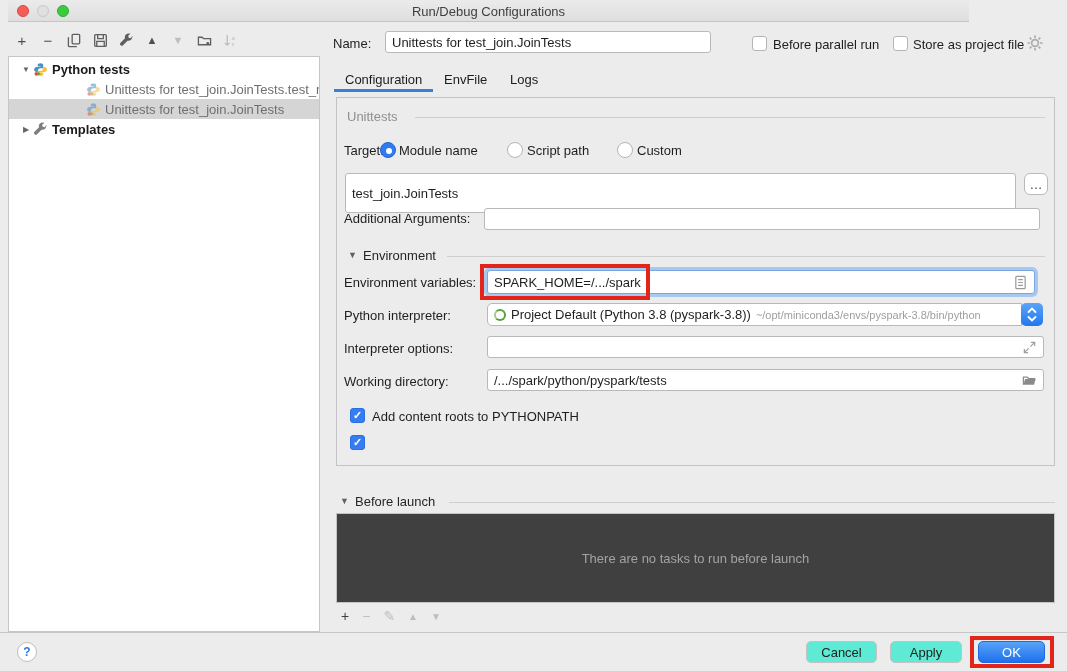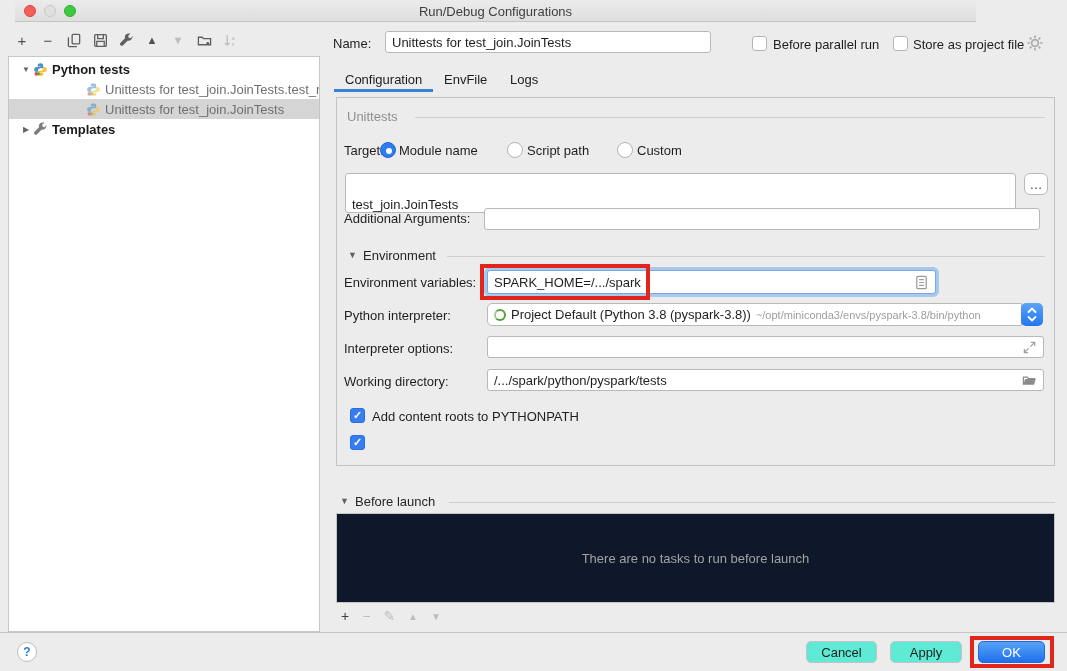--- a/index.html
+++ b/index.html
@@ -5,21 +5,21 @@
   * { box-sizing: border-box; margin: 0; padding: 0; }
   html,body { width:1067px; height:671px; }
   body {
     font-family: "Liberation Sans", sans-serif;
     font-size: 13px; color:#1e1e1e;
     background:#ececec; position:relative; overflow:hidden;
   }
   .abs { position:absolute; }
 
   
-  .titlebar { left:15px; top:0; width:961px; height:22px;
+  .titlebar { left:8px; top:0; width:961px; height:22px;
     background:linear-gradient(#ebebeb,#dedede); border-bottom:1px solid #c4c4c4; }
   .dot { width:12px; height:12px; border-radius:50%; top:5px; }
   .dot.red   { left:9px;  background:#f35f57; border:1px solid #e0443c; }
   .dot.gray  { left:29px; background:#e0e0e0; border:1px solid #c8c8c8; }
   .dot.green { left:49px; background:#3fc93f; border:1px solid #2dae32; }
   .win-title { left:0; right:0; top:4px; text-align:center; color:#3f3f3f; }
 
   
   .left-toolbar { left:14px; top:32px; display:flex; gap:10px; align-items:center; }
   .tb-ic { width:16px; height:16px; display:flex; align-items:center; justify-content:center;
@@ -69,21 +69,21 @@
   .red-box { border:4px solid #e1251b; z-index:5; pointer-events:none; }
   .env-field { box-shadow:0 0 0 3px #a8c8f0; border-color:#7aa7e0; }
   .stepper { width:22px; height:23px; border-radius:5px; background:linear-gradient(#5ba4f7,#2377ef);
     display:flex; align-items:center; justify-content:center; }
   .conda-ring { width:12px; height:12px; border:2.5px solid #56a33f; border-radius:50%;
     border-left-color:#9fce8f; flex:0 0 12px; margin-right:5px; }
   .f-ic { margin-left:auto; display:flex; }
   .f-ic svg { width:15px; height:15px; }
 
   
-  .bl-box { left:336px; top:513px; width:719px; height:90px; background:#0f172a; border:1px solid #c4c4c4;
+  .bl-box { left:336px; top:513px; width:719px; height:90px; background:#404040; border:1px solid #c4c4c4;
     display:flex; align-items:center; justify-content:center; color:#a3a3a3; }
   .bl-toolbar { left:341px; top:608px; display:flex; gap:13px; align-items:center; }
   .bl-ic { font-size:14px; color:#3f3f3f; }
   .bl-ic.dim { color:#bdbdbd; }
   .bl-ic.tri { font-size:10px; }
 
   .separator { left:0; top:632px; width:1067px; height:1px; background:#c6c6c6; }
 
   
   .help-btn { left:17px; top:642px; width:20px; height:20px; border-radius:50%; background:#fff;
@@ -219,38 +219,38 @@
   <div class="abs hline" style="left:78px; right:9px; top:19px;"></div>
 
   <div class="abs lbl" style="left:7px; top:45px;">Target:</div>
   <div class="abs radio on" style="left:43px; top:44px;"></div>
   <div class="abs lbl" style="left:62px; top:45px;">Module name</div>
   <div class="abs radio" style="left:170px; top:44px;"></div>
   <div class="abs lbl" style="left:190px; top:45px;">Script path</div>
   <div class="abs radio" style="left:280px; top:44px;"></div>
   <div class="abs lbl" style="left:300px; top:45px;">Custom</div>
 
-  <div class="abs field" style="left:8px; top:75px; width:671px; height:40px;align-items:flex-end;">
+  <div class="abs field" style="left:8px; top:75px; width:671px; height:40px;">
     <span>test_join.JoinTests</span>
   </div>
   <div class="abs mini-btn" style="left:687px; top:75px; width:24px; height:22px;">
     <span>…</span>
   </div>
 
   <div class="abs lbl" style="left:7px; top:113px;">Additional Arguments:</div>
   <div class="abs field" style="left:147px; top:110px; width:556px; height:22px;">
     <span></span>
   </div>
 
   <div class="abs sec-tw" style="left:11px; top:152px;">▼</div>
   <div class="abs sec-lbl" style="left:26px; top:150px;">Environment</div>
   <div class="abs hline" style="left:110px; right:9px; top:158px;"></div>
 
   <div class="abs lbl" style="left:7px; top:177px;">Environment variables:</div>
-  <div class="abs field env-field" style="left:150px; top:172px; width:449px; height:24px;">
+  <div class="abs field env-field" style="left:150px; top:172px; width:548px; height:24px;">
     <span>SPARK_HOME=/.../spark</span>
     <span class="f-ic">
       <svg viewBox="0 0 16 16" fill="none" stroke="#9a9a9a" stroke-width="1.3">
           <rect x="3" y="1.5" width="10" height="13" rx="1"></rect>
           <path d="M5.5 5h5M5.5 8h5M5.5 11h5"></path>
         </svg>
     </span>
   </div>
   <div class="abs red-box" style="left:143px; top:166px; width:170px; height:36px;"></div>
 

